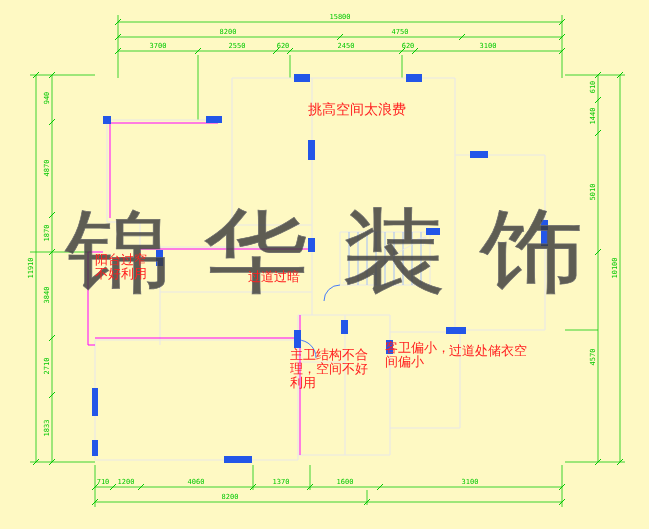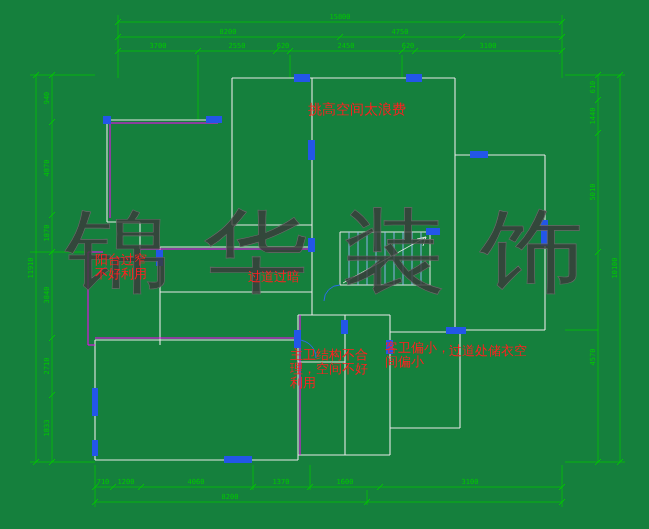--- a/index.html
+++ b/index.html
@@ -1,16 +1,16 @@
 <!DOCTYPE html>
 <html><head>
 <meta charset="utf-8">
 <style>
   html,body{margin:0;padding:0;background:#000;}
-  .canvas{position:relative;width:649px;height:529px;background:#15803d;overflow:hidden;
+  .canvas{position:relative;width:649px;height:529px;background:#fef9c3;overflow:hidden;
           font-family:"DejaVu Sans","Liberation Sans",sans-serif;}
   svg{display:block;}
   text{font-family:"DejaVu Sans Mono","Liberation Mono",monospace;}
   .dim{fill:#00c800;font-size:7px;text-anchor:middle;}
   .ann{fill:#ff2020;font-size:13px;text-anchor:start;
        font-family:"DejaVu Sans","Liberation Sans",sans-serif;}
   .ann-big{font-size:14px;}
   .wm{fill:#3a3a3a;fill-opacity:.82;stroke:#6a6a6a;stroke-width:.6;
       font-family:"DejaVu Serif","Liberation Serif",serif;font-size:92px;text-anchor:middle;}
 </style>

